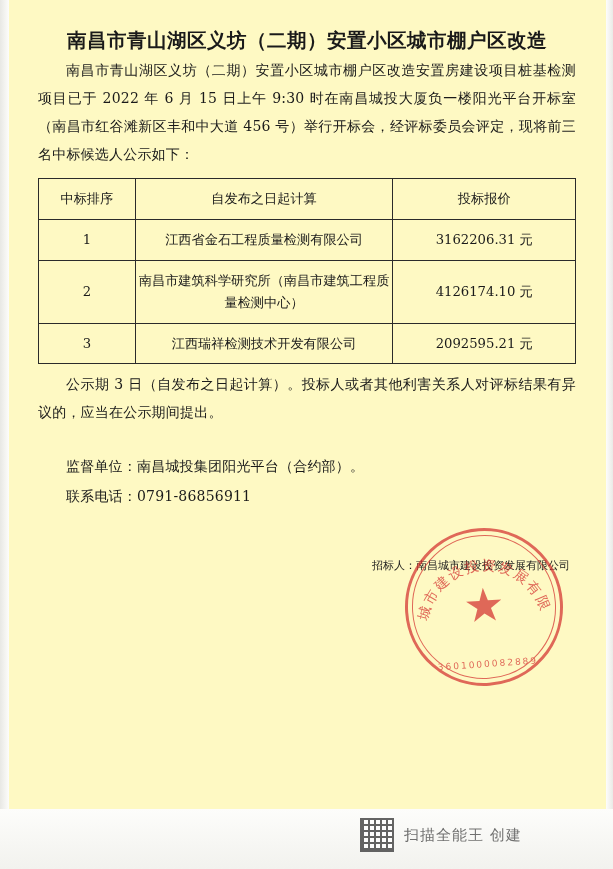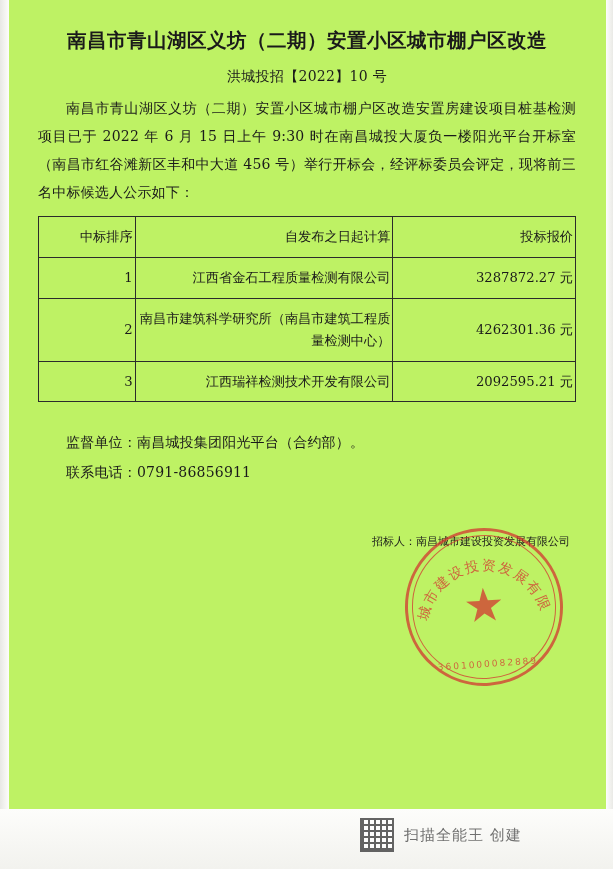--- a/index.html
+++ b/index.html
@@ -13,21 +13,21 @@
     position: relative;
     font-family: "DejaVu Serif", "Liberation Serif", serif;
     color: #1a1a1a;
     overflow: hidden;
   }
   .page {
     position: absolute;
     left: 0; top: 0;
     width: 613px;
     height: 869px;
-    background: #bef264;
+    background: #fef9c3;
   }
   
   .scan-edge-left {
     position: absolute;
     left: 0; top: 0; bottom: 0;
     width: 9px;
     background: linear-gradient(to right, #e8e8e4, #fdfdfb);
   }
   .scan-edge-right {
     position: absolute;
@@ -85,21 +85,21 @@
   table.bid-table {
     width: 100%;
     border-collapse: collapse;
     margin-top: 10px;
     margin-bottom: 6px;
     font-size: 13.2px;
   }
   table.bid-table th,
   table.bid-table td {
     border: 1px solid #2b2b2b;
-    text-align: right;
+    text-align: center;
     vertical-align: middle;
     padding: 9px 2px;
     line-height: 1.65;
     font-weight: normal;
   }
   table.bid-table th {
     font-weight: normal;
     height: 22px;
   }
   .col-rank { width: 18%; }
@@ -213,51 +213,51 @@
   <div class="scan-edge-left"></div>
   <div class="scan-edge-right"></div>
   <div class="scan-edge-bottom"></div>
 
   <div class="content">
 
     <h1 class="doc-title">
       <span class="title-line">南昌市青山湖区义坊（二期）安置小区城市棚户区改造</span>
     </h1>
 
-    <div class="doc-number">洪城投招【2022】10 号</div>
 
     <p class="body-para indent">南昌市青山湖区义坊（二期）安置小区城市棚户区改造安置房建设项目桩基检测项目已于 2022 年 6 月 15 日上午 9:30 时在南昌城投大厦负一楼阳光平台开标室（南昌市红谷滩新区丰和中大道 456 号）举行开标会，经评标委员会评定，现将前三名中标候选人公示如下：</p>
 
     <table class="bid-table">
       <thead>
         <tr>
           <th class="col-rank">中标排序</th>
           <th class="col-name">自发布之日起计算</th>
           <th class="col-price">投标报价</th>
         </tr>
       </thead>
       <tbody>
         <tr>
           <td>1</td>
           <td>江西省金石工程质量检测有限公司</td>
-          <td>3287872.27 元</td>
+          <td>3162206.31 元</td>
         </tr>
         <tr class="row-tall">
           <td>2</td>
           <td>南昌市建筑科学研究所（南昌市建筑工程质量检测中心）</td>
-          <td>4262301.36 元</td>
+          <td>4126174.10 元</td>
         </tr>
         <tr>
           <td>3</td>
           <td>江西瑞祥检测技术开发有限公司</td>
           <td>2092595.21 元</td>
         </tr>
       </tbody>
     </table>
 
+    <p class="body-para indent">公示期 3 日（自发布之日起计算）。投标人或者其他利害关系人对评标结果有异议的，应当在公示期间提出。</p>
 
     <div class="contact-block">
       <p class="body-para indent">监督单位：南昌城投集团阳光平台（合约部）。</p>
       <p class="body-para indent">联系电话：0791-86856911</p>
     </div>
 
     <div class="sign-block">
       <span class="sign-line">招标人：南昌城市建设投资发展有限公司</span>
     </div>
 

